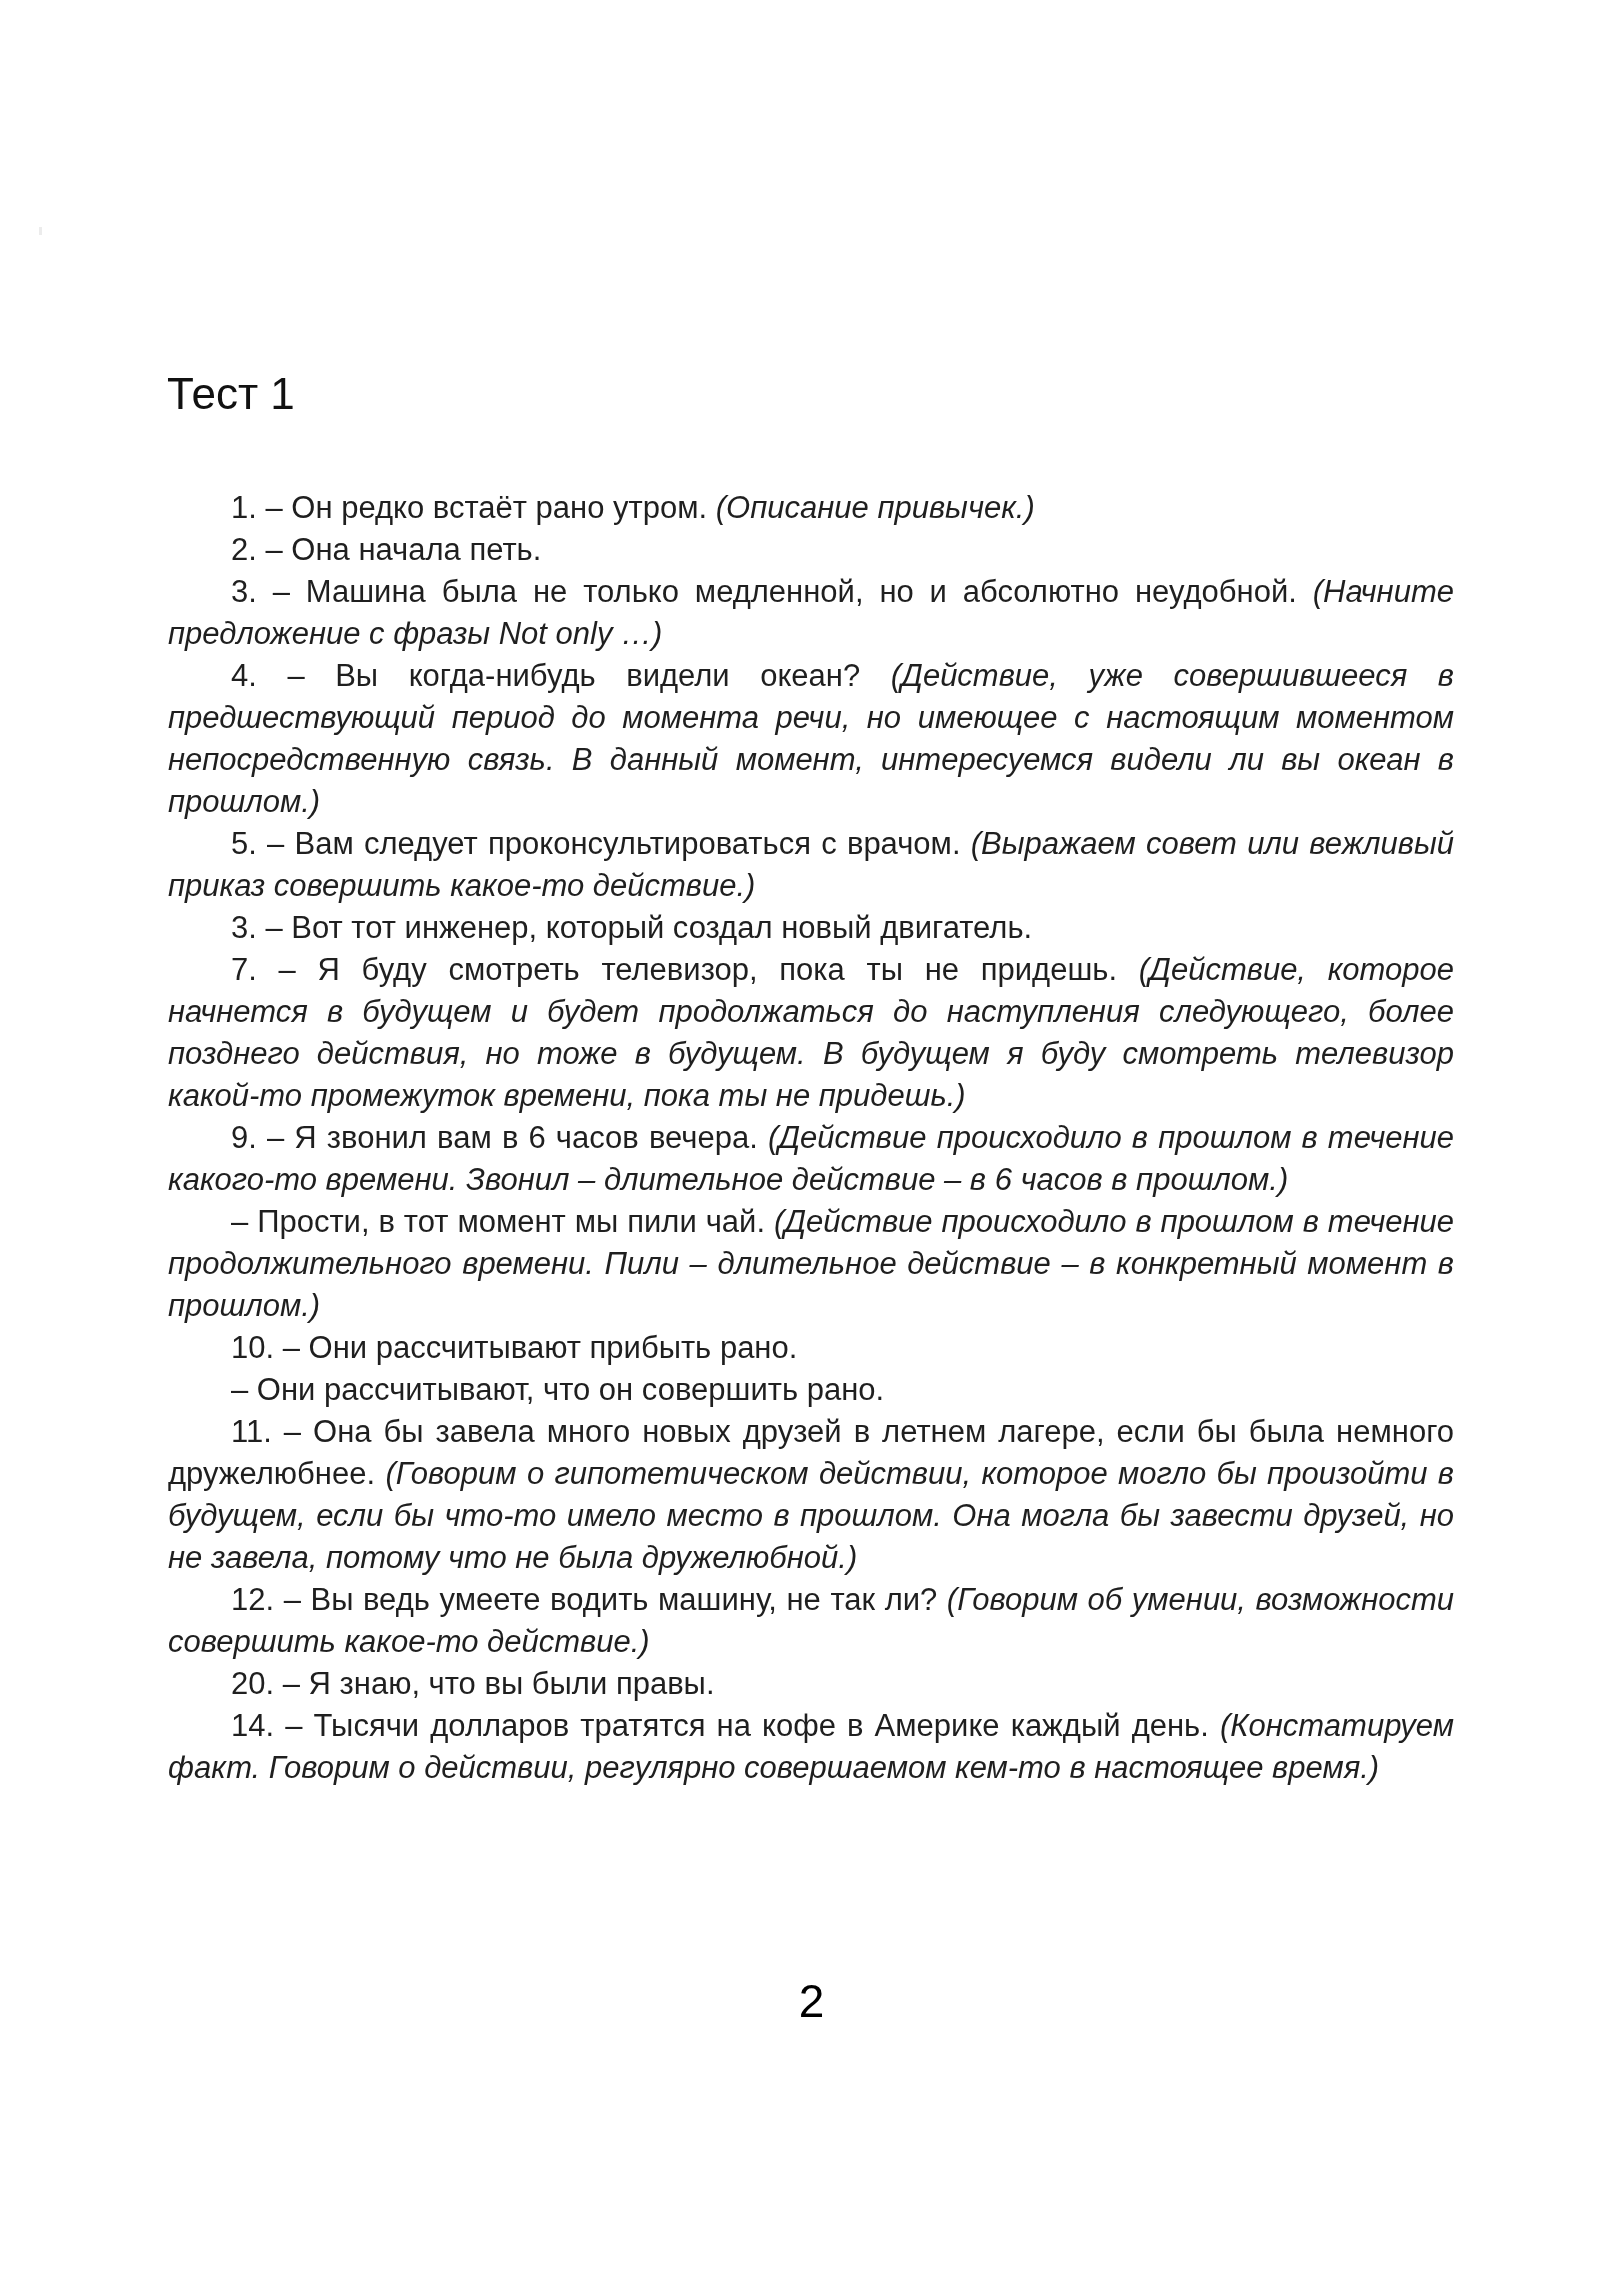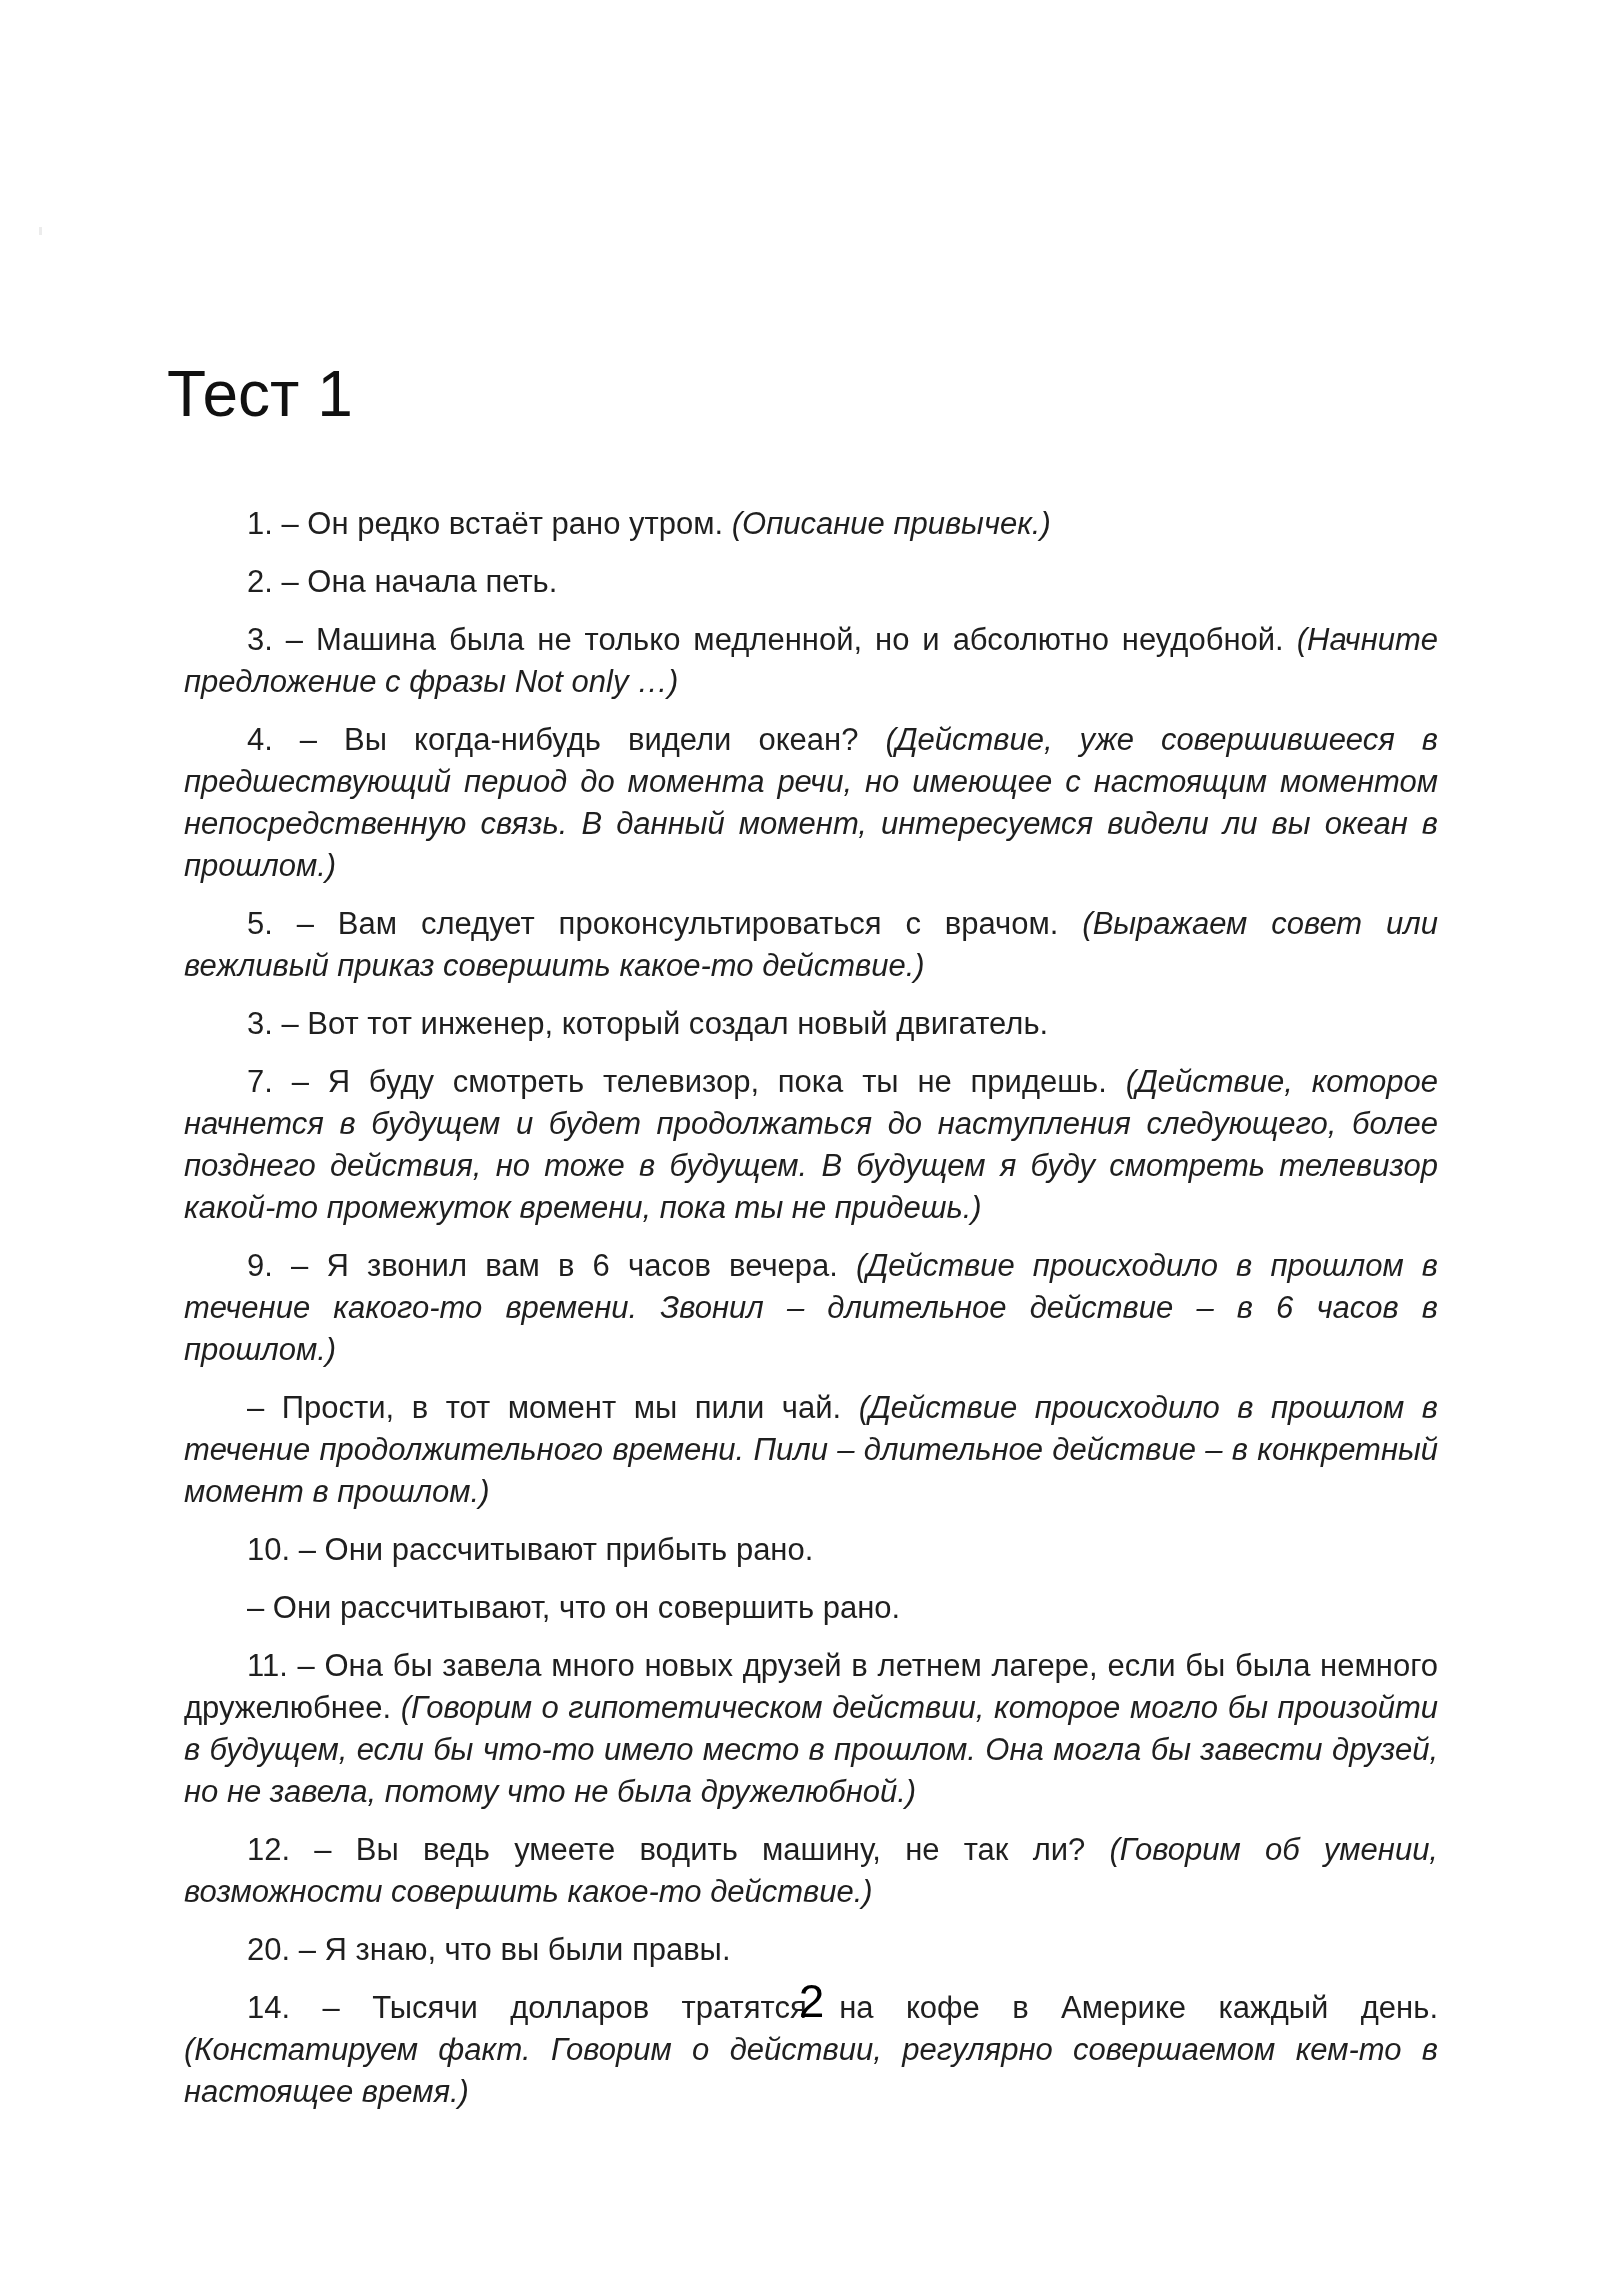--- a/index.html
+++ b/index.html
@@ -20,37 +20,37 @@
     left: 39px;
     top: 227px;
     width: 3.1px;
     height: 7.5px;
     background: #ececec;
   }
   .page-title {
     position: absolute;
     left: 167px;
     top: 366px;
-    font-size: 64px;
+    font-size: 44px;
     line-height: 56px;
     font-weight: normal;
     color: #111;
     margin: 0;
   }
   .body-text {
     position: absolute;
     left: 168px;
     top: 487px;
     width: 1286px;
     font-size: 31px;
     line-height: 42px;
     text-align: justify;
   }
   .para {
-    margin: 16px;
+    margin: 0;
     text-indent: 63px;
   }
   .para .note {
     font-style: italic;
   }
   .para.instruction {
     font-weight: bold;
     color: #000;
   }
   .page-number {

